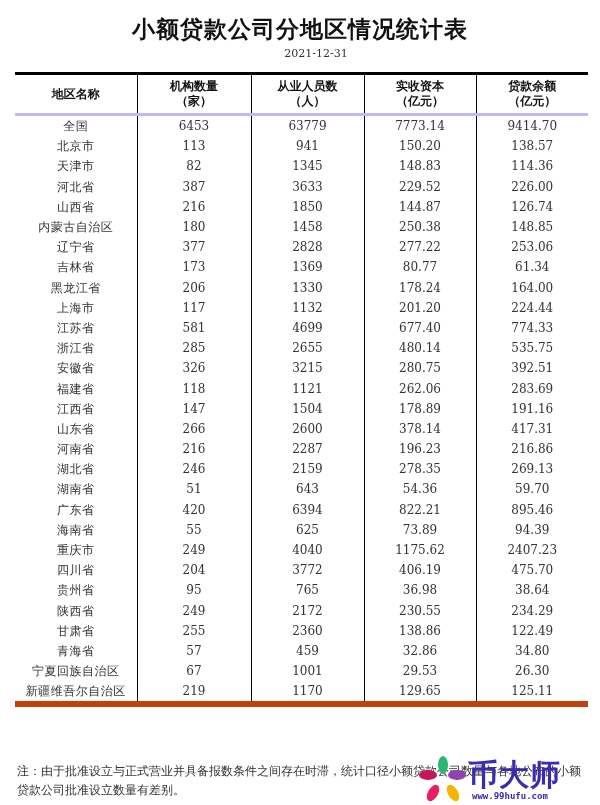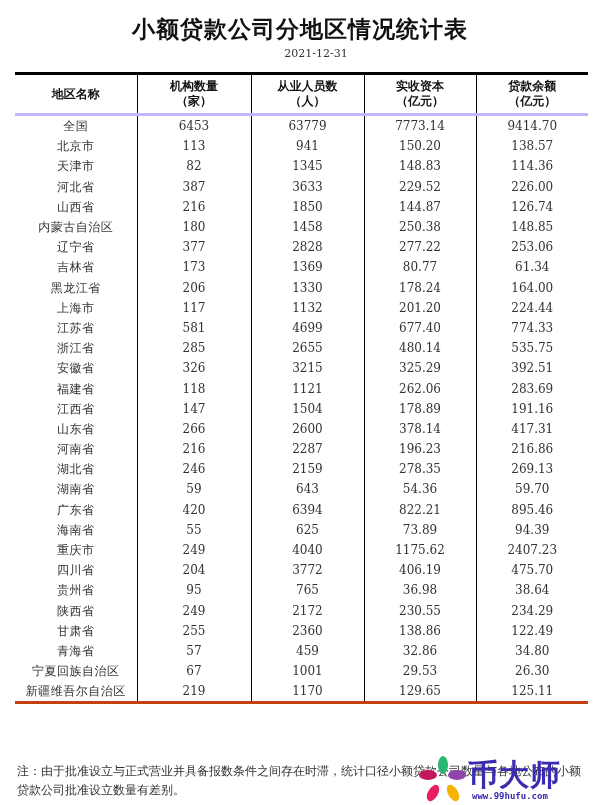--- a/index.html
+++ b/index.html
@@ -7,21 +7,21 @@
          font-family: "DejaVu Serif", "Liberation Serif", serif; color: #222; }
   .title { position: absolute; top: 14px; left: 0; width: 600px; text-align: center;
            font-size: 23px; font-weight: bold; font-family: "DejaVu Sans", sans-serif; color: #111; letter-spacing: 1px; }
   .date { position: absolute; top: 47px; left: 16px; width: 600px; text-align: center; font-size: 11px; color: #333; }
   table { position: absolute; top: 72px; left: 15px; width: 573px; border-collapse: collapse; table-layout: fixed; }
   col.c0 { width: 122px; } col.c1 { width: 114px; } col.c2 { width: 113px; } col.c3 { width: 112px; } col.c4 { width: 112px; }
   thead tr { border-top: 3px solid #000; border-bottom: 3px solid #c4b5fd; }
   thead th { height: 38px; font-family: "DejaVu Sans", sans-serif; font-size: 12px; font-weight: bold;
              line-height: 15px; text-align: center; vertical-align: middle; padding: 0; color: #111; }
   tbody td { height: 20.2px; font-size: 12px; text-align: center; padding: 0; line-height: 20px; color: #333; }
-  tbody tr:last-child { border-bottom: 3px solid #c2410c; }
+  tbody tr:last-child { border-bottom: 6px solid #c2410c; }
   td + td, th + th { border-left: 1.5px solid #000; }
   td.region { font-family: "DejaVu Sans", sans-serif; font-size: 12px; letter-spacing: 0.5px; }
   .note { position: absolute; top: 762px; left: 17px; width: 570px; font-size: 12px; line-height: 19px; color: #333;
           font-family: "DejaVu Sans", sans-serif; }
   .wm { position: absolute; left: 418px; top: 755px; width: 180px; height: 50px; }
   .wm-text { position: absolute; left: 50px; top: 0px; font-size: 30px; font-weight: bold; color: #3b2bb0;
              font-family: "DejaVu Sans", sans-serif; letter-spacing: 1px; }
   .wm-url { position: absolute; left: 54px; top: 36px; font-size: 9px; color: #3b2bb0; font-family: "DejaVu Sans Mono", monospace; font-weight: bold; }
 </style>
 </head>
@@ -143,21 +143,21 @@
         <td class="region">浙江省</td>
         <td>285</td>
         <td>2655</td>
         <td>480.14</td>
         <td>535.75</td>
       </tr>
       <tr>
         <td class="region">安徽省</td>
         <td>326</td>
         <td>3215</td>
-        <td>325.29</td>
+        <td>280.75</td>
         <td>392.51</td>
       </tr>
       <tr>
         <td class="region">福建省</td>
         <td>118</td>
         <td>1121</td>
         <td>262.06</td>
         <td>283.69</td>
       </tr>
       <tr>
@@ -183,21 +183,21 @@
       </tr>
       <tr>
         <td class="region">湖北省</td>
         <td>246</td>
         <td>2159</td>
         <td>278.35</td>
         <td>269.13</td>
       </tr>
       <tr>
         <td class="region">湖南省</td>
-        <td>59</td>
+        <td>51</td>
         <td>643</td>
         <td>54.36</td>
         <td>59.70</td>
       </tr>
       <tr>
         <td class="region">广东省</td>
         <td>420</td>
         <td>6394</td>
         <td>822.21</td>
         <td>895.46</td>

